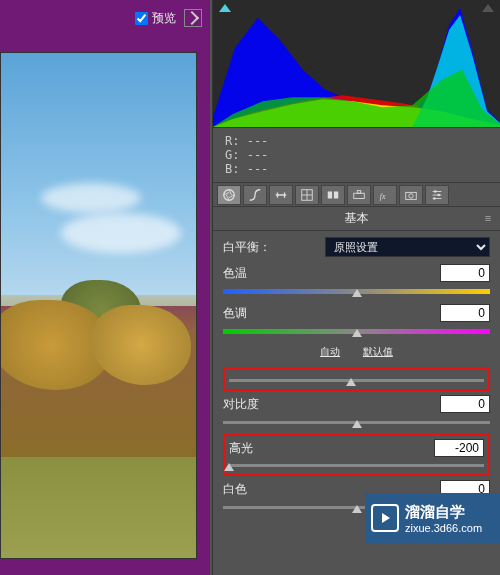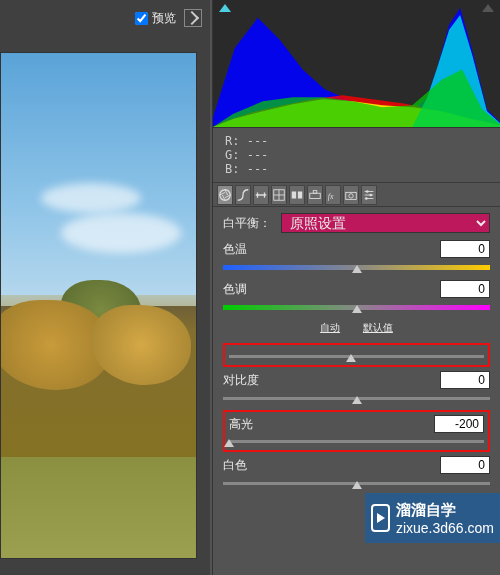--- a/index.html
+++ b/index.html
@@ -12,21 +12,21 @@
       color: #e8e8e8;
       overflow: hidden;
       position: relative;
     }
     .left-panel {
       position: absolute;
       left: 0;
       top: 0;
       width: 210px;
       height: 575px;
-      background: #404040;
+      background: #701a75;
     }
     .top-toolbar {
       height: 36px;
       display: flex;
       align-items: center;
       justify-content: flex-end;
       gap: 8px;
       padding-right: 8px;
     }
     .preview-check {
@@ -148,21 +148,21 @@
     .rgb-readout div { color: #ccc; }
     .icon-bar {
       height: 24px;
       display: flex;
       align-items: center;
       gap: 2px;
       padding: 0 4px;
       border-bottom: 1px solid #3a3a3a;
     }
     .icon-btn {
-      width: 16px;
+      width: 24px;
       height: 20px;
       background: #6a6a6a;
       border: 1px solid #444;
       display: flex;
       align-items: center;
       justify-content: center;
       cursor: pointer;
       font-family: Liberation Serif, serif;
     }
     .icon-btn.active { background: #8a8a8a; }
@@ -194,25 +194,26 @@
     }
     .wb-row {
       display: flex;
       align-items: center;
       gap: 10px;
     }
     .wb-label { }
     .wb-select {
       flex: 1;
       height: 20px;
-      background: #be185d;
+      background: #0f172a;
       border: 1px solid #333;
       color: #e8e8e8;
-      font-size: 14px;
+      font-size: 11px;
       padding: 0 4px;
+      margin-left: 44px;
     }
     .slider-row {
       display: flex;
       align-items: center;
       gap: 16px;
       height: 20px;
     }
     .slider-label {
       width: 44px;
       font-size: 12px;
@@ -292,21 +293,21 @@
       height: 28px;
       border: 2px solid #fff;
       border-radius: 4px;
       display: flex;
       align-items: center;
       justify-content: center;
       color: #fff;
     }
     .wm-text { color: #ffffff; }
     .wm-main { font-size: 15px; font-weight: bold; }
-    .wm-sub { font-size: 14px; }
+    .wm-sub { font-size: 11px; }
   </style>
 </head>
 <body>
 
 <div class="left-panel">
   <div class="top-toolbar">
     <label class="preview-check">
       <input type="checkbox" checked="" style="">
       <span>预览</span>
     </label>
@@ -397,20 +398,24 @@
           <line x1="3" y1="4" x2="13" y2="4" stroke="#ddd"></line>
           <line x1="3" y1="8" x2="13" y2="8" stroke="#ddd"></line>
           <line x1="3" y1="12" x2="13" y2="12" stroke="#ddd"></line>
           <circle cx="6" cy="4" r="1.5" fill="#ddd"></circle>
           <circle cx="10" cy="8" r="1.5" fill="#ddd"></circle>
           <circle cx="5" cy="12" r="1.5" fill="#ddd"></circle>
         </svg>
       </div>
   </div>
 
+  <div class="panel-title">
+    <span>基本</span>
+    <div class="panel-menu"></div>
+  </div>
 
   <div class="controls">
 
     <div class="row wb-row">
       <span class="wb-label">白平衡：</span>
       <select class="wb-select">
         <option>原照设置</option>
       </select>
     </div>
 

